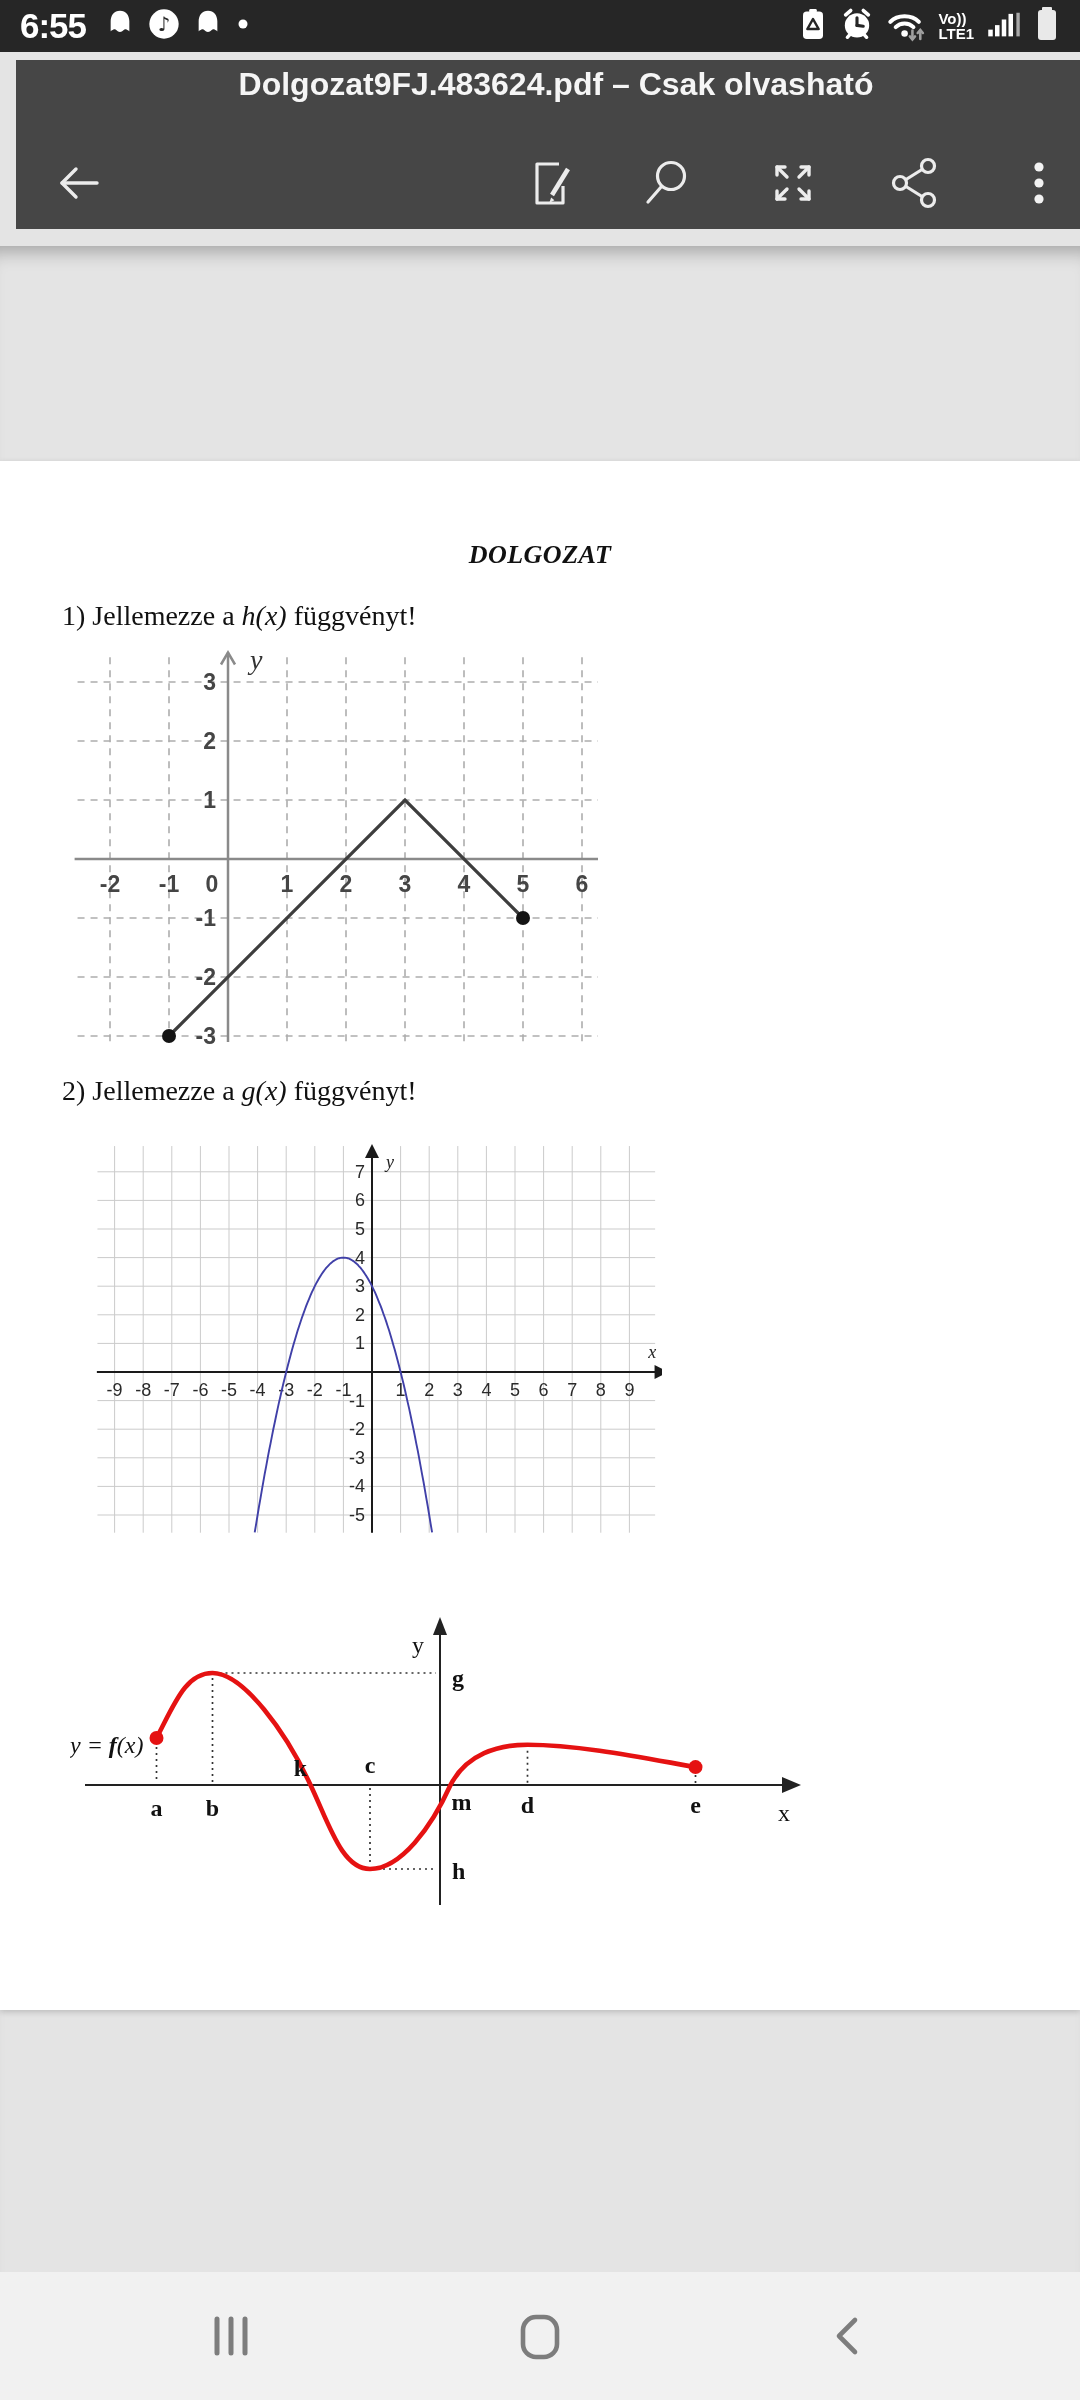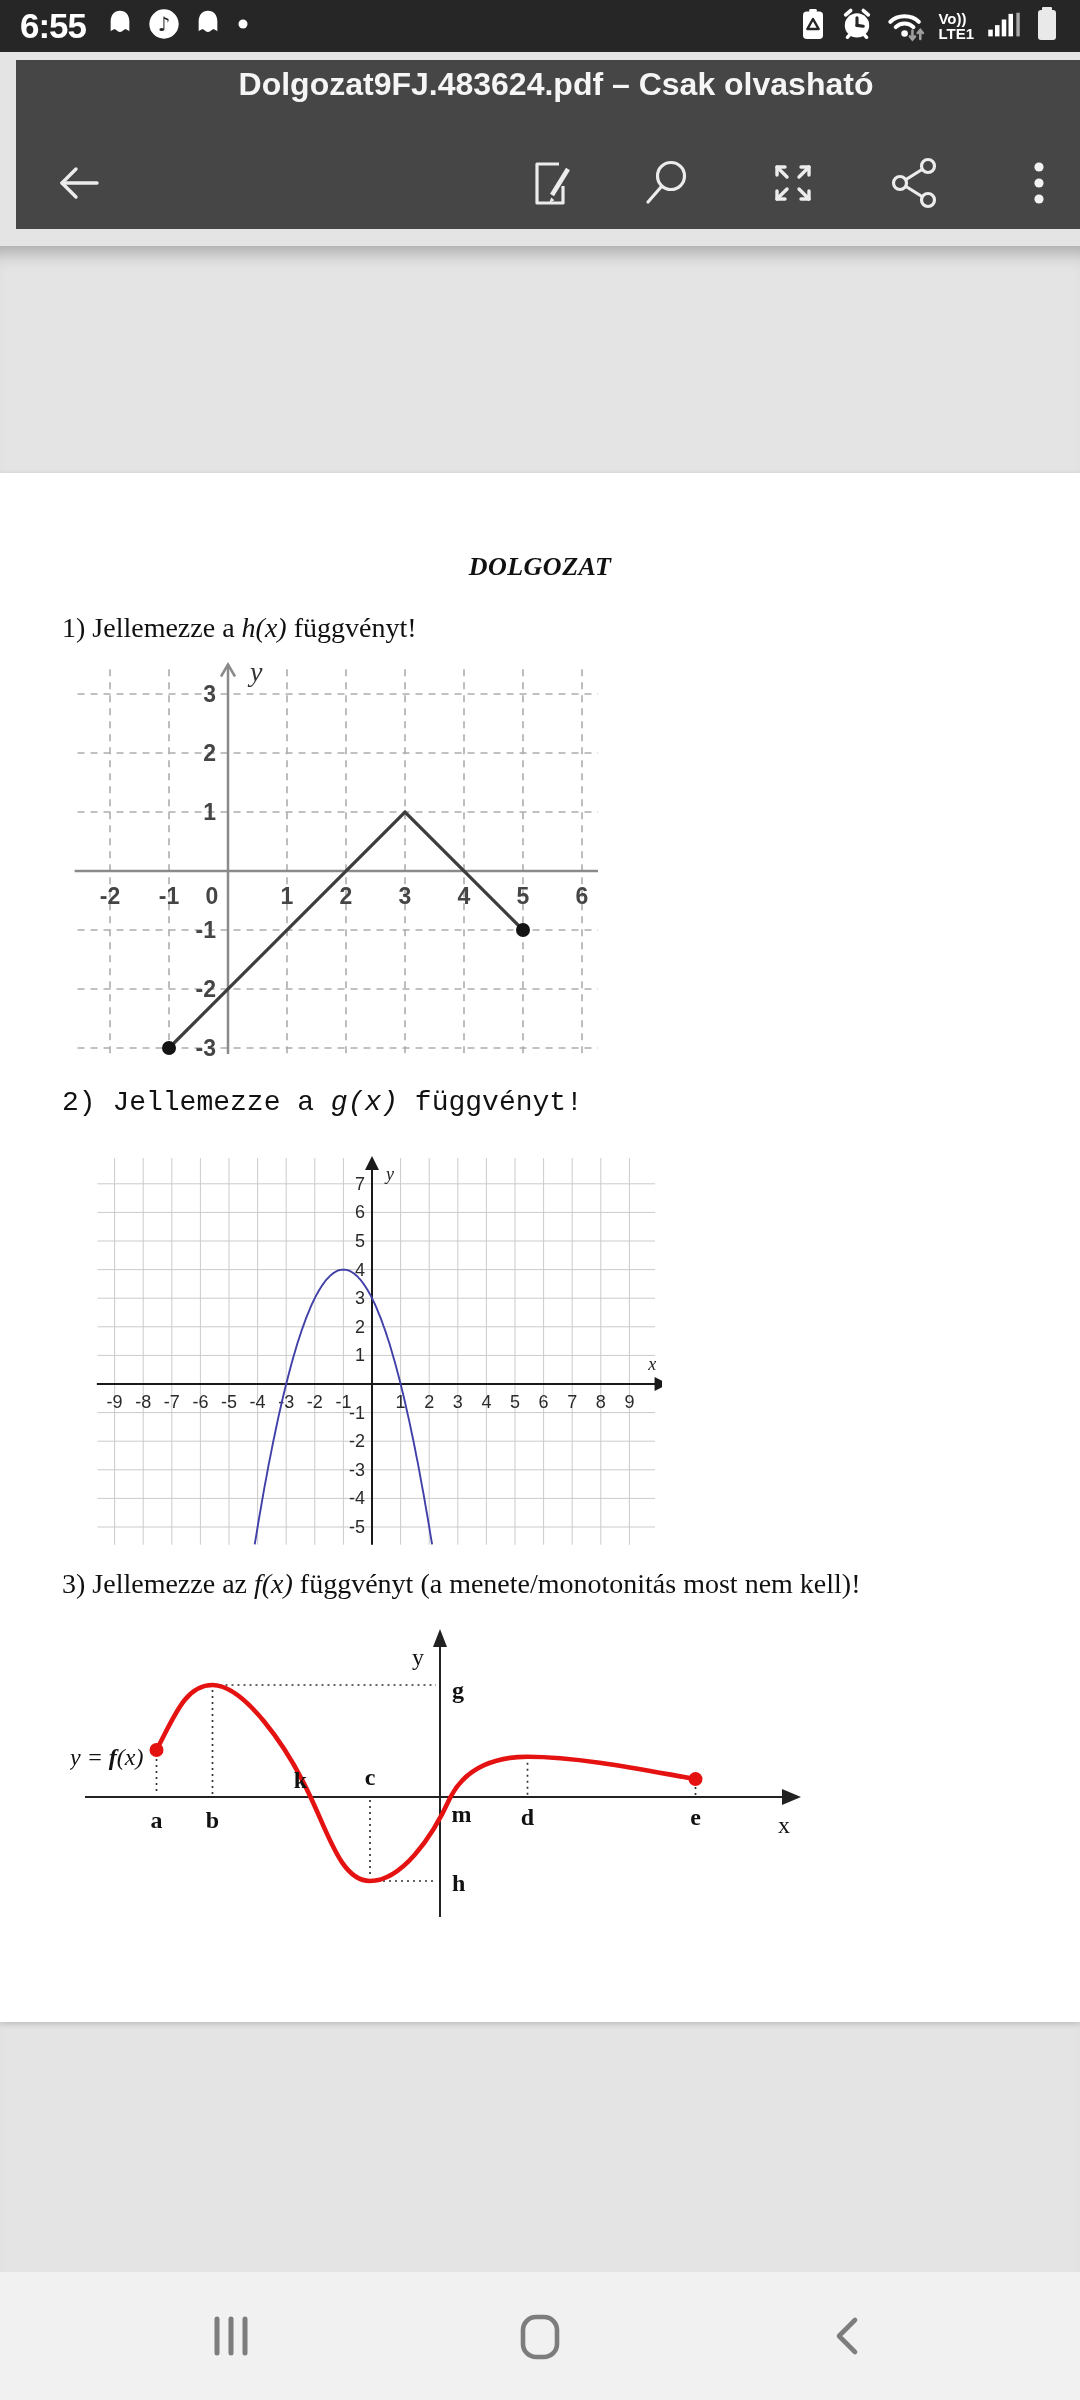--- a/index.html
+++ b/index.html
@@ -12,25 +12,25 @@
   .net-label{color:#ffffff;font-size:15px;font-weight:bold;line-height:15px;text-align:left;}
 
   
   .header{position:absolute;top:60px;left:16px;width:1080px;height:169px;background:#464646;}
   .doc-title{position:absolute;top:6px;left:0;width:100%;text-align:center;color:#f5f5f5;font-size:32px;font-weight:bold;}
   .toolbar{position:absolute;top:60px;left:0;width:100%;height:126px;}
   .tb-btn{position:absolute;top:35px;width:56px;height:56px;}
 
   
   .content{position:absolute;top:246px;left:0;width:1080px;height:2026px;background:#e4e4e4;box-shadow:inset 0 20px 18px -14px rgba(0,0,0,0.28);}
-  .pdf-page{position:absolute;top:227px;left:0;width:1080px;height:1549px;background:#ffffff;box-shadow:0 2px 6px rgba(0,0,0,0.18);}
+  .pdf-page{position:absolute;top:215px;left:0;width:1080px;height:1549px;background:#ffffff;box-shadow:0 2px 6px rgba(0,0,0,0.18);}
   .doc-heading{position:absolute;top:79px;left:0;width:100%;text-align:center;font-family:"Liberation Serif",serif;font-style:italic;font-weight:bold;font-size:26px;color:#111;letter-spacing:0.5px;}
   .question{position:absolute;left:62px;font-family:"Liberation Serif",serif;font-size:28px;color:#111;white-space:nowrap;}
   .question .fx{font-style:italic;}
-  .q1{top:139px;} .q2{top:614px;font-family:Liberation Mono, monospace;} .q3{top:1095px;}
+  .q1{top:139px;} .q2{top:614px;} .q3{top:1095px;}
   .chart{position:absolute;}
   .chart-h{left:58px;top:175px;}
   .chart-g{left:82px;top:677px;}
   .chart-f{left:70px;top:1152px;}
 
   
   .nav-bar{position:absolute;top:2272px;left:0;width:1080px;height:128px;background:#f1f1f1;}
   .nav-btn{position:absolute;top:42px;}
 </style>
 </head>
@@ -289,23 +289,20 @@
           <text x="283" y="297.2" text-anchor="end" font-size="18" fill="#2a2a2a" font-family="&quot;Liberation Sans&quot;,sans-serif">-2</text>
           <text x="283" y="325.8" text-anchor="end" font-size="18" fill="#2a2a2a" font-family="&quot;Liberation Sans&quot;,sans-serif">-3</text>
           <text x="283" y="354.4" text-anchor="end" font-size="18" fill="#2a2a2a" font-family="&quot;Liberation Sans&quot;,sans-serif">-4</text>
           <text x="283" y="383" text-anchor="end" font-size="18" fill="#2a2a2a" font-family="&quot;Liberation Sans&quot;,sans-serif">-5</text>
           <text x="570.28" y="220" text-anchor="middle" font-size="18" font-style="italic" fill="#222" font-family="&quot;Liberation Serif&quot;,serif">x</text>
           <text x="304" y="29.50999999999999" text-anchor="start" font-size="18" font-style="italic" fill="#222" font-family="&quot;Liberation Serif&quot;,serif">y</text>
           <path d="M172.7,394.4 L174.2,385.7 L175.6,377.0 L177.0,368.5 L178.5,360.1 L179.9,351.9 L181.3,343.8 L182.7,335.9 L184.2,328.1 L185.6,320.4 L187.0,312.9 L188.5,305.6 L189.9,298.4 L191.3,291.3 L192.8,284.3 L194.2,277.5 L195.6,270.9 L197.0,264.4 L198.5,258.0 L199.9,251.8 L201.3,245.7 L202.8,239.8 L204.2,234.0 L205.6,228.4 L207.1,222.8 L208.5,217.5 L209.9,212.3 L211.3,207.2 L212.8,202.3 L214.2,197.5 L215.6,192.8 L217.1,188.3 L218.5,184.0 L219.9,179.7 L221.4,175.7 L222.8,171.7 L224.2,167.9 L225.6,164.3 L227.1,160.8 L228.5,157.4 L229.9,154.2 L231.4,151.1 L232.8,148.2 L234.2,145.4 L235.7,142.8 L237.1,140.3 L238.5,137.9 L239.9,135.7 L241.4,133.6 L242.8,131.7 L244.2,129.9 L245.7,128.3 L247.1,126.8 L248.5,125.4 L250.0,124.2 L251.4,123.1 L252.8,122.2 L254.2,121.4 L255.7,120.7 L257.1,120.2 L258.5,119.9 L260.0,119.7 L261.4,119.6 L262.8,119.7 L264.3,119.9 L265.7,120.2 L267.1,120.7 L268.5,121.4 L270.0,122.2 L271.4,123.1 L272.8,124.2 L274.3,125.4 L275.7,126.7 L277.1,128.3 L278.6,129.9 L280.0,131.7 L281.4,133.6 L282.8,135.7 L284.3,137.9 L285.7,140.3 L287.1,142.8 L288.6,145.4 L290.0,148.2 L291.4,151.1 L292.9,154.2 L294.3,157.4 L295.7,160.8 L297.1,164.3 L298.6,167.9 L300.0,171.7 L301.4,175.7 L302.9,179.7 L304.3,183.9 L305.7,188.3 L307.2,192.8 L308.6,197.5 L310.0,202.3 L311.4,207.2 L312.9,212.3 L314.3,217.5 L315.7,222.8 L317.2,228.4 L318.6,234.0 L320.0,239.8 L321.5,245.7 L322.9,251.8 L324.3,258.0 L325.7,264.4 L327.2,270.9 L328.6,277.5 L330.0,284.3 L331.5,291.3 L332.9,298.3 L334.3,305.6 L335.8,312.9 L337.2,320.4 L338.6,328.1 L340.0,335.9 L341.5,343.8 L342.9,351.9 L344.3,360.1 L345.8,368.5 L347.2,377.0 L348.6,385.7 L350.1,394.4" fill="none" stroke="#4040a8" stroke-width="1.9"></path>
         </svg>
     </div>
 
-    <div class="question q3">
-      <span>3) Jellemezze az </span><span class="fx">f(x)</span><span> függvényt (a menete/monotonitás most nem kell)!</span>
-    </div>
     <div class="chart chart-f">
       <svg id="chart3" width="740" height="300" viewBox="0 0 740 300">
           <line x1="15" y1="172" x2="718" y2="172" stroke="#222222" stroke-width="2"></line>
           <polygon points="712,164 712,180 731,172" fill="#222222"></polygon>
           <line x1="370" y1="292" x2="370" y2="18" stroke="#222222" stroke-width="2"></line>
           <polygon points="363,22 377,22 370,4" fill="#222222"></polygon>
           <line x1="86.5" y1="133.96" x2="86.5" y2="170" stroke="#333333" stroke-width="1.7" stroke-dasharray="2 4" fill="none"></line>
           <line x1="142.5" y1="65" x2="142.5" y2="170" stroke="#333333" stroke-width="1.7" stroke-dasharray="2 4" fill="none"></line>
           <line x1="149.5" y1="60" x2="366" y2="60" stroke="#333333" stroke-width="1.7" stroke-dasharray="2 4" fill="none"></line>
           <line x1="300" y1="175" x2="300" y2="252" stroke="#333333" stroke-width="1.7" stroke-dasharray="2 4" fill="none"></line>

